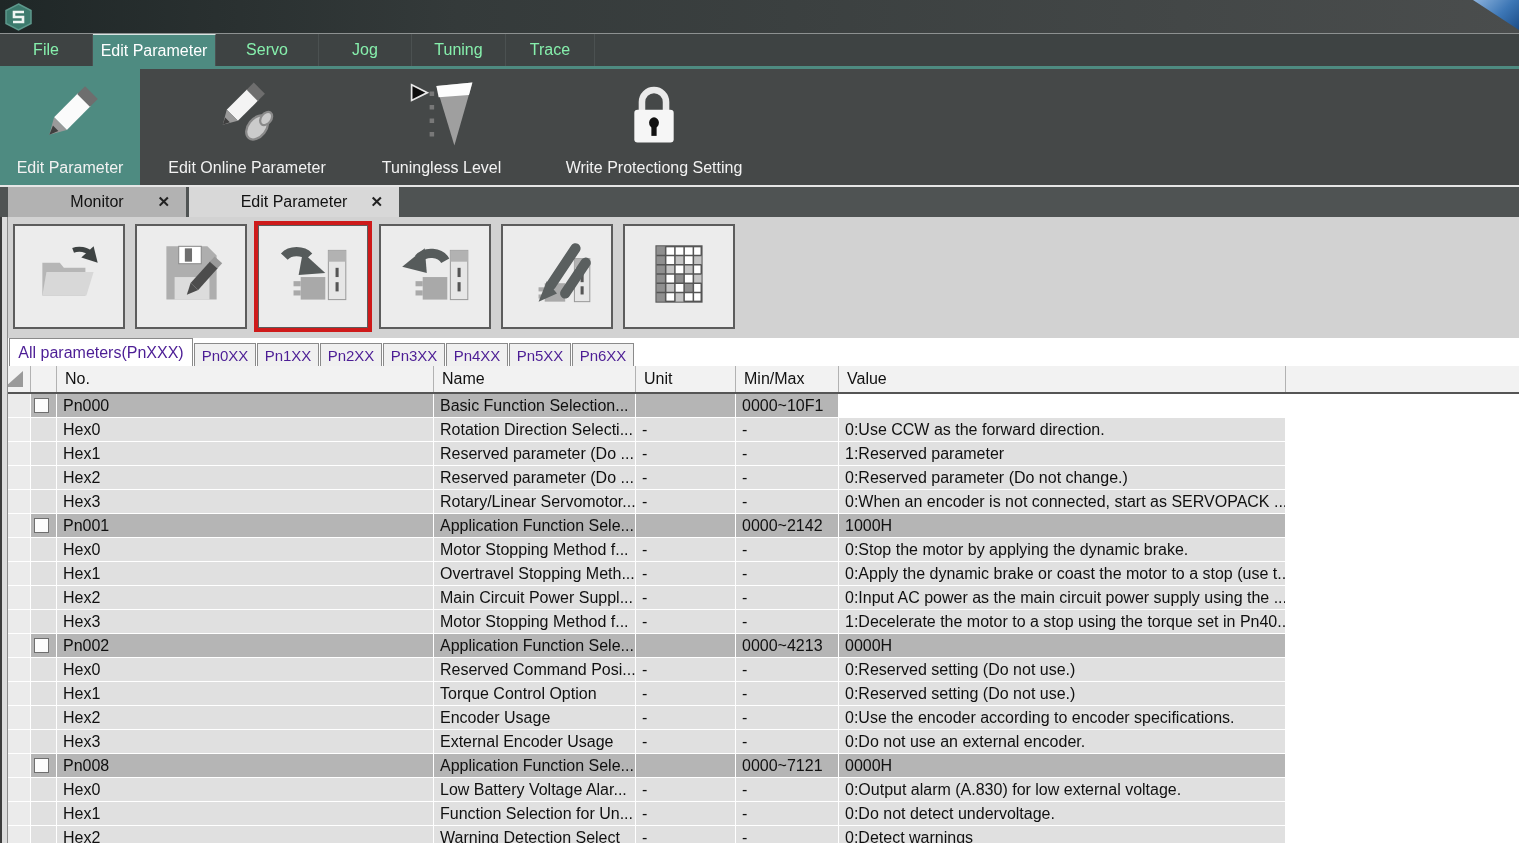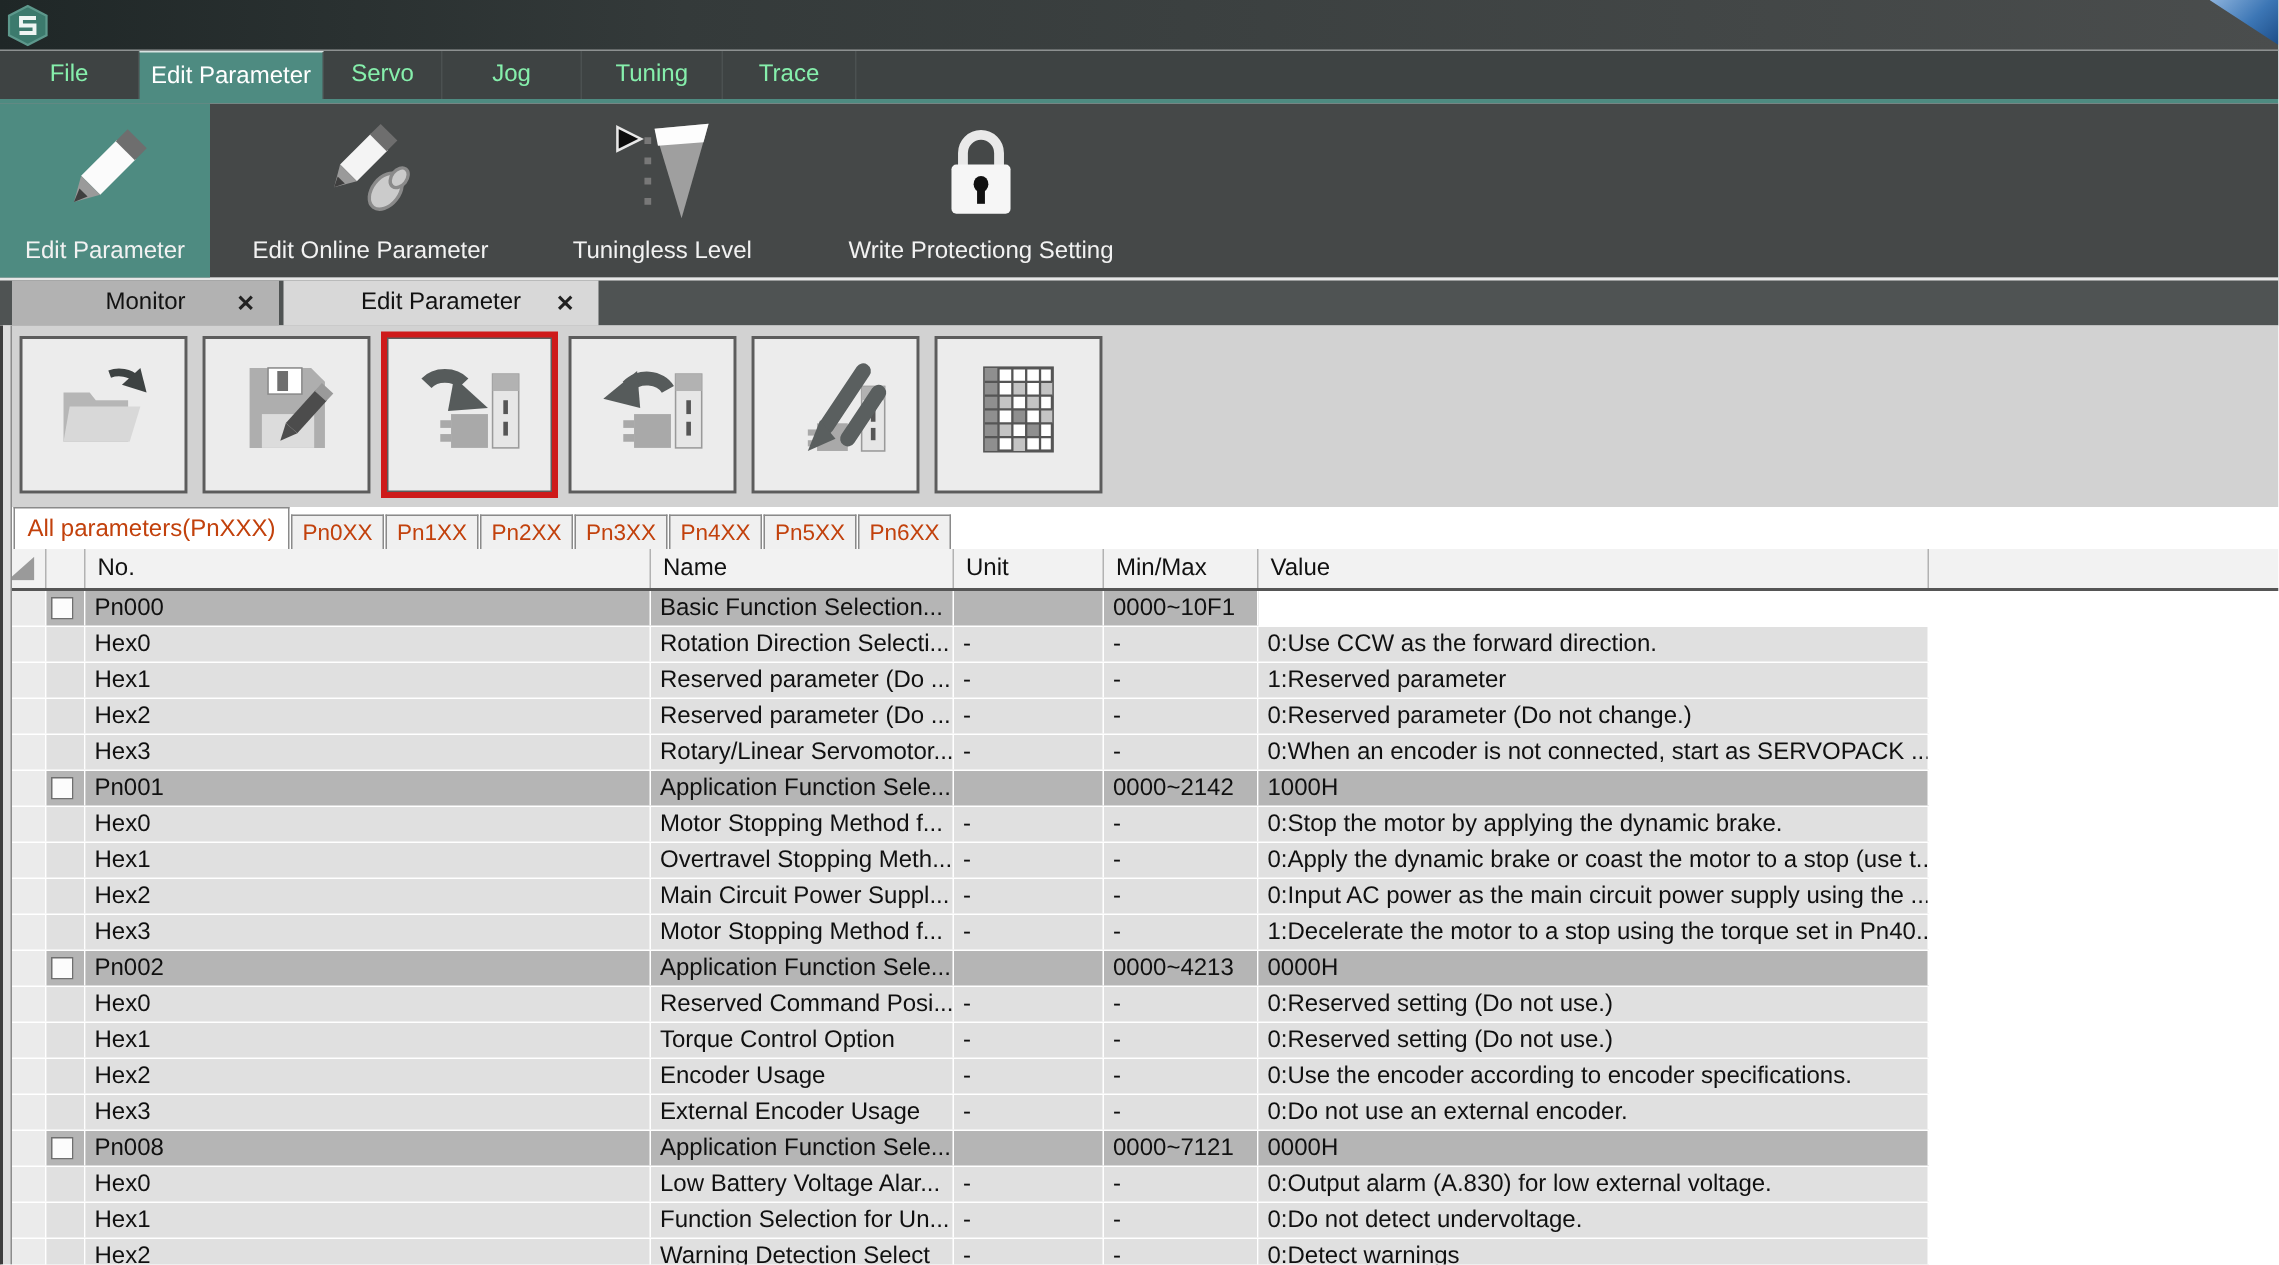--- a/index.html
+++ b/index.html
@@ -39,21 +39,21 @@
   
   .toolbar-area { height:121px; background:#d2d2d2; display:flex; gap:10px; padding:7px 0 0 12px;
     border-left:1px solid #6a6a6a; }
   .tool-btn { width:112px; height:105px; background:#ececec; border:2px solid #5c5c5c;
     display:flex; align-items:center; justify-content:center; }
   .tool-btn.hl { outline:4px solid #ce1a1a; outline-offset:-1px; }
 
   .param-tabs { height:28px; background:#fff; display:flex; align-items:flex-end; padding-left:8px;
     border-left:1px solid #6a6a6a; }
   .param-tab { height:23px; display:flex; align-items:center; justify-content:center;
-    background:#f0f0f0; border:1px solid #8a8a8a; border-bottom:none; font-size:15px; color:#c2410c;
+    background:#f0f0f0; border:1px solid #8a8a8a; border-bottom:none; font-size:15px; color:#4c1d95;
     margin-right:1px; }
   .param-tab.active { height:28px; background:#fff; font-size:16px; z-index:2; }
 
   
   .grid-header { display:grid; grid-template-columns:30px 26px 377px 202px 100px 103px 447px 1fr;
     height:28px; background:#f2f2f2; border-bottom:2px solid #555; border-left:1px solid #6a6a6a; }
   .gh-cell { display:flex; align-items:center; padding-left:8px; font-size:16px; color:#111;
     border-right:1px solid #b2b2b2; overflow:hidden; white-space:nowrap; }
   .gh-cell.last { border-right:none; }
   .corner-tri2 { width:18px; height:16px; background:#9a9a9a;
@@ -83,21 +83,21 @@
         <polygon points="13.5,1 26,7.5 26,20.5 13.5,27 1,20.5 1,7.5" fill="#3c7a6d" stroke="#5d988c" stroke-width="1.5"></polygon>
         <path d="M19 9 L9 9 L9 14 L18 14 L18 19 L8 19" fill="none" stroke="#eef5f3" stroke-width="2.6"></path>
       </svg>
     </span>
     <div class="corner-tri"></div>
   </div>
 
   <div class="menubar">
       <div class="menu-item" style="width: 93px;">File</div>
       <div class="menu-item active" style="width: 123px;">Edit Parameter</div>
-      <div class="menu-item" style="width: 79px;">Servo</div>
+      <div class="menu-item" style="width: 103px;">Servo</div>
       <div class="menu-item" style="width: 93px;">Jog</div>
       <div class="menu-item" style="width: 94px;">Tuning</div>
       <div class="menu-item" style="width: 89px;">Trace</div>
     </div>
   <div class="teal-line"></div>
 
   <div class="ribbon">
       <div class="ribbon-btn active" style="width: 140px; margin-left: 0px;">
         <div class="ic">
           <svg width="72" height="72" viewBox="0 0 64 64">

